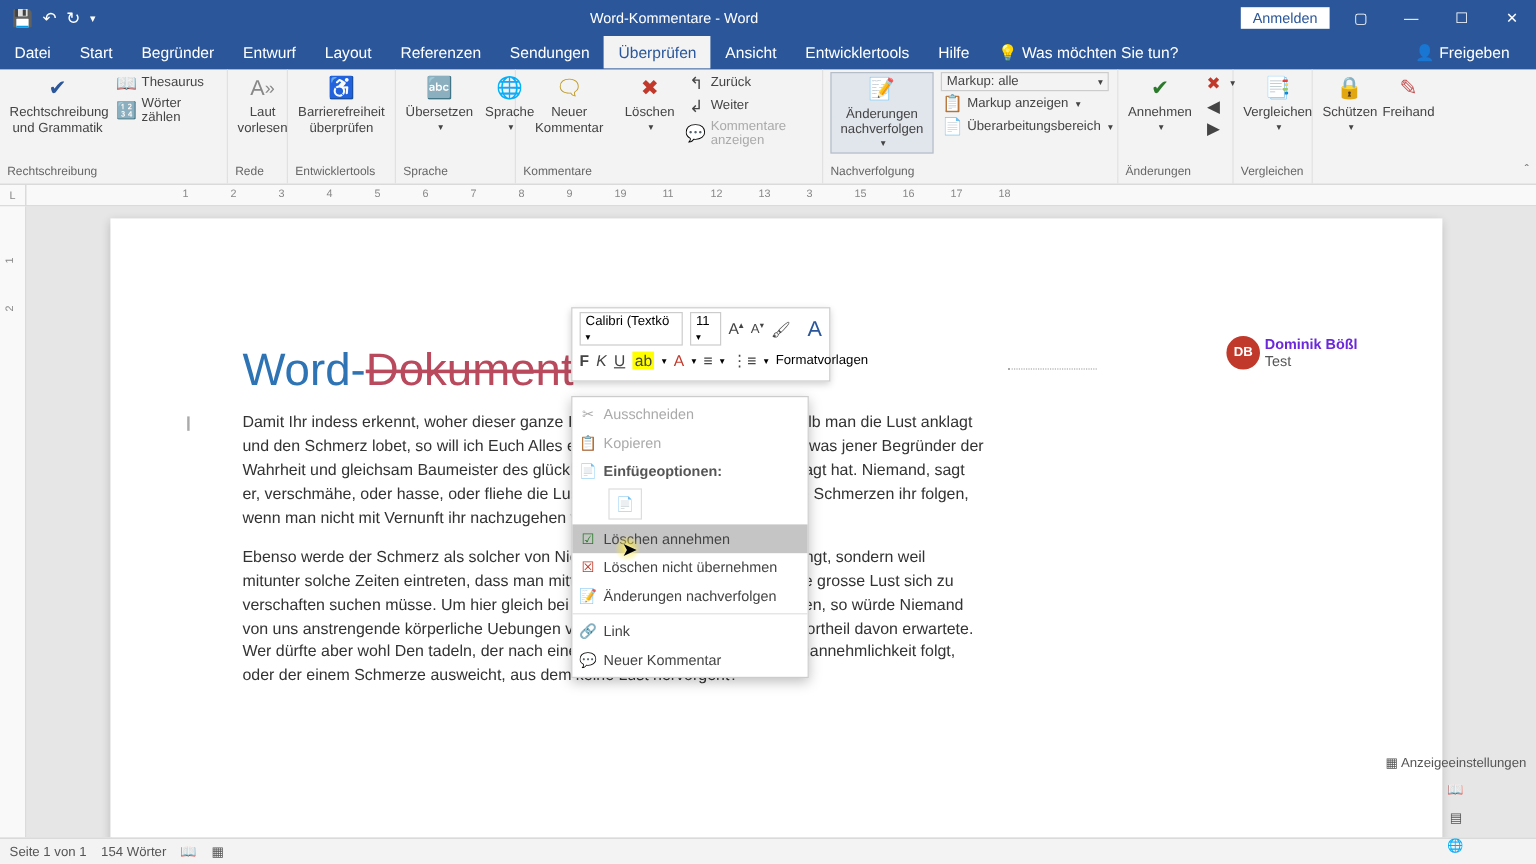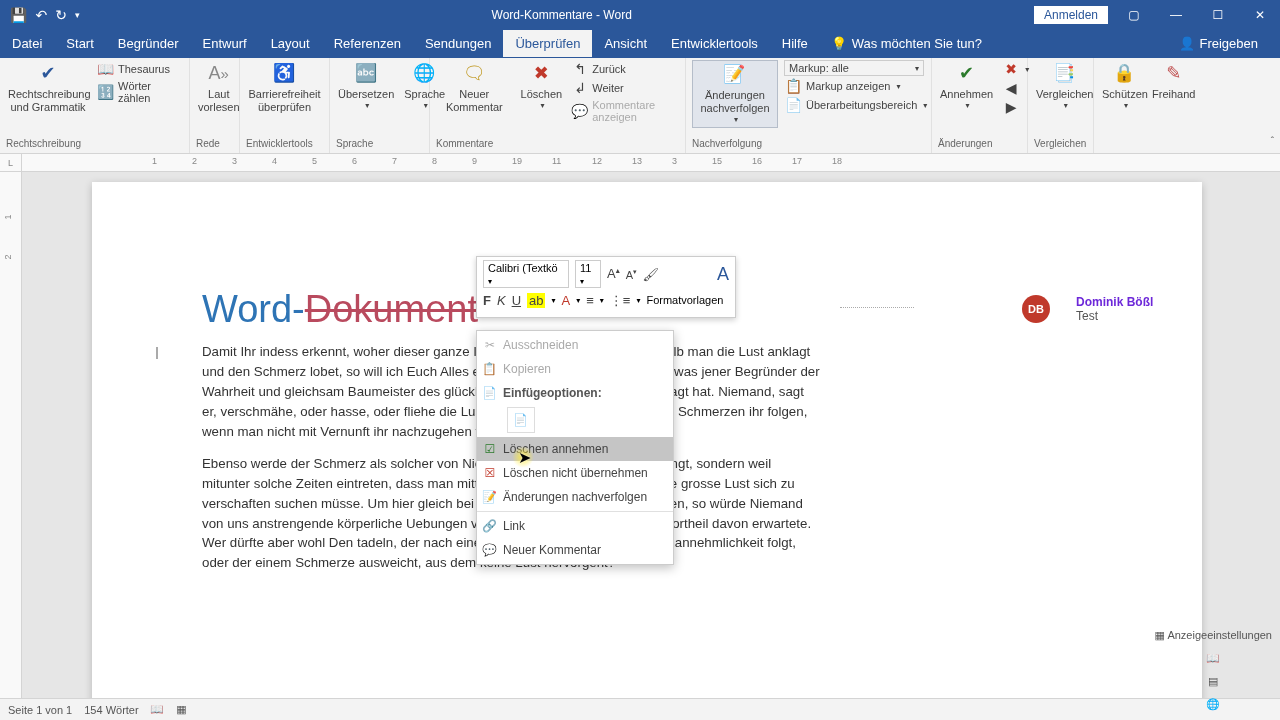--- a/index.html
+++ b/index.html
@@ -40,26 +40,26 @@
 .vruler span { position:absolute; left:5px; transform: rotate(-90deg); transform-origin:center; }
 .page-area { flex:1; position:relative; overflow:hidden; }
 .page { position:absolute; left:70px; top:10px; width:1110px; height:900px; background:white; box-shadow:0 2px 8px rgba(0,0,0,.2); }
 .doc-heading { position:absolute; left:110px; top:106px; font-size:38px; color:#2e74b5; font-family:"Calibri Light","Segoe UI Light",sans-serif; }
 .doc-heading .strike { text-decoration: line-through; color: #b94a5e; position: relative; }
 .doc-body { position:absolute; left:110px; top:160px; width:620px; font-size:13.3px; color:#333; line-height:1.5; }
 .doc-body p { margin-bottom: 12px; }
 .change-bar { position:absolute; left:64px; top:165px; width:2px; height:12px; background:#aaa; }
 .comment-connector { position:absolute; left:748px; top:125px; width:74px; height:2px; border-top:1px dotted #aaa; }
 
-.comment-box { position:absolute; right:28px; top:108px; width:230px; display:flex; gap:26px; font-size:12px;margin-top:15px; }
+.comment-box { position:absolute; right:28px; top:108px; width:230px; display:flex; gap:4px; font-size:12px; }
 .comment-avatar { width:28px; height:28px; border-radius:50%; background:#c0392b; color:white; display:flex; align-items:center; justify-content:center; font-size:11px; font-weight:bold; }
 .comment-author { font-weight:bold; color:#6d28d9; }
 .comment-text { color:#555; }
 
-.minitoolbar { position:absolute; left:476px; top:256px; width:260px; height:62px; background:#fff; border:1px solid #ccc; box-shadow:0 2px 6px rgba(0,0,0,.2); font-size:12px; padding:4px 6px; }
+.minitoolbar { position:absolute; left:476px; top:256px; width:216px; height:62px; background:#fff; border:1px solid #ccc; box-shadow:0 2px 6px rgba(0,0,0,.2); font-size:12px; padding:4px 6px; }
 .mt-row { display:flex; align-items:center; gap:6px; height:26px; }
 .mt-font { border:1px solid #ccc; padding:1px 4px; width:86px; font-size:11px; }
 .mt-size { border:1px solid #ccc; padding:1px 4px; width:26px; font-size:11px; }
 .mt-ico { font-size:13px; color:#444; }
 .mt-ico.b { font-weight:bold; }
 .mt-ico.i { font-style:italic; }
 .mt-ico.u { text-decoration:underline; }
 
 .ctxmenu { position:absolute; left:476px; top:330px; width:198px; background:#fff; border:1px solid #ccc; box-shadow:0 3px 10px rgba(0,0,0,.25); font-size:12px; padding:2px 0; }
 .ctx-item { display:flex; align-items:center; height:24px; padding:0 8px 0 26px; position:relative; color:#444; }

